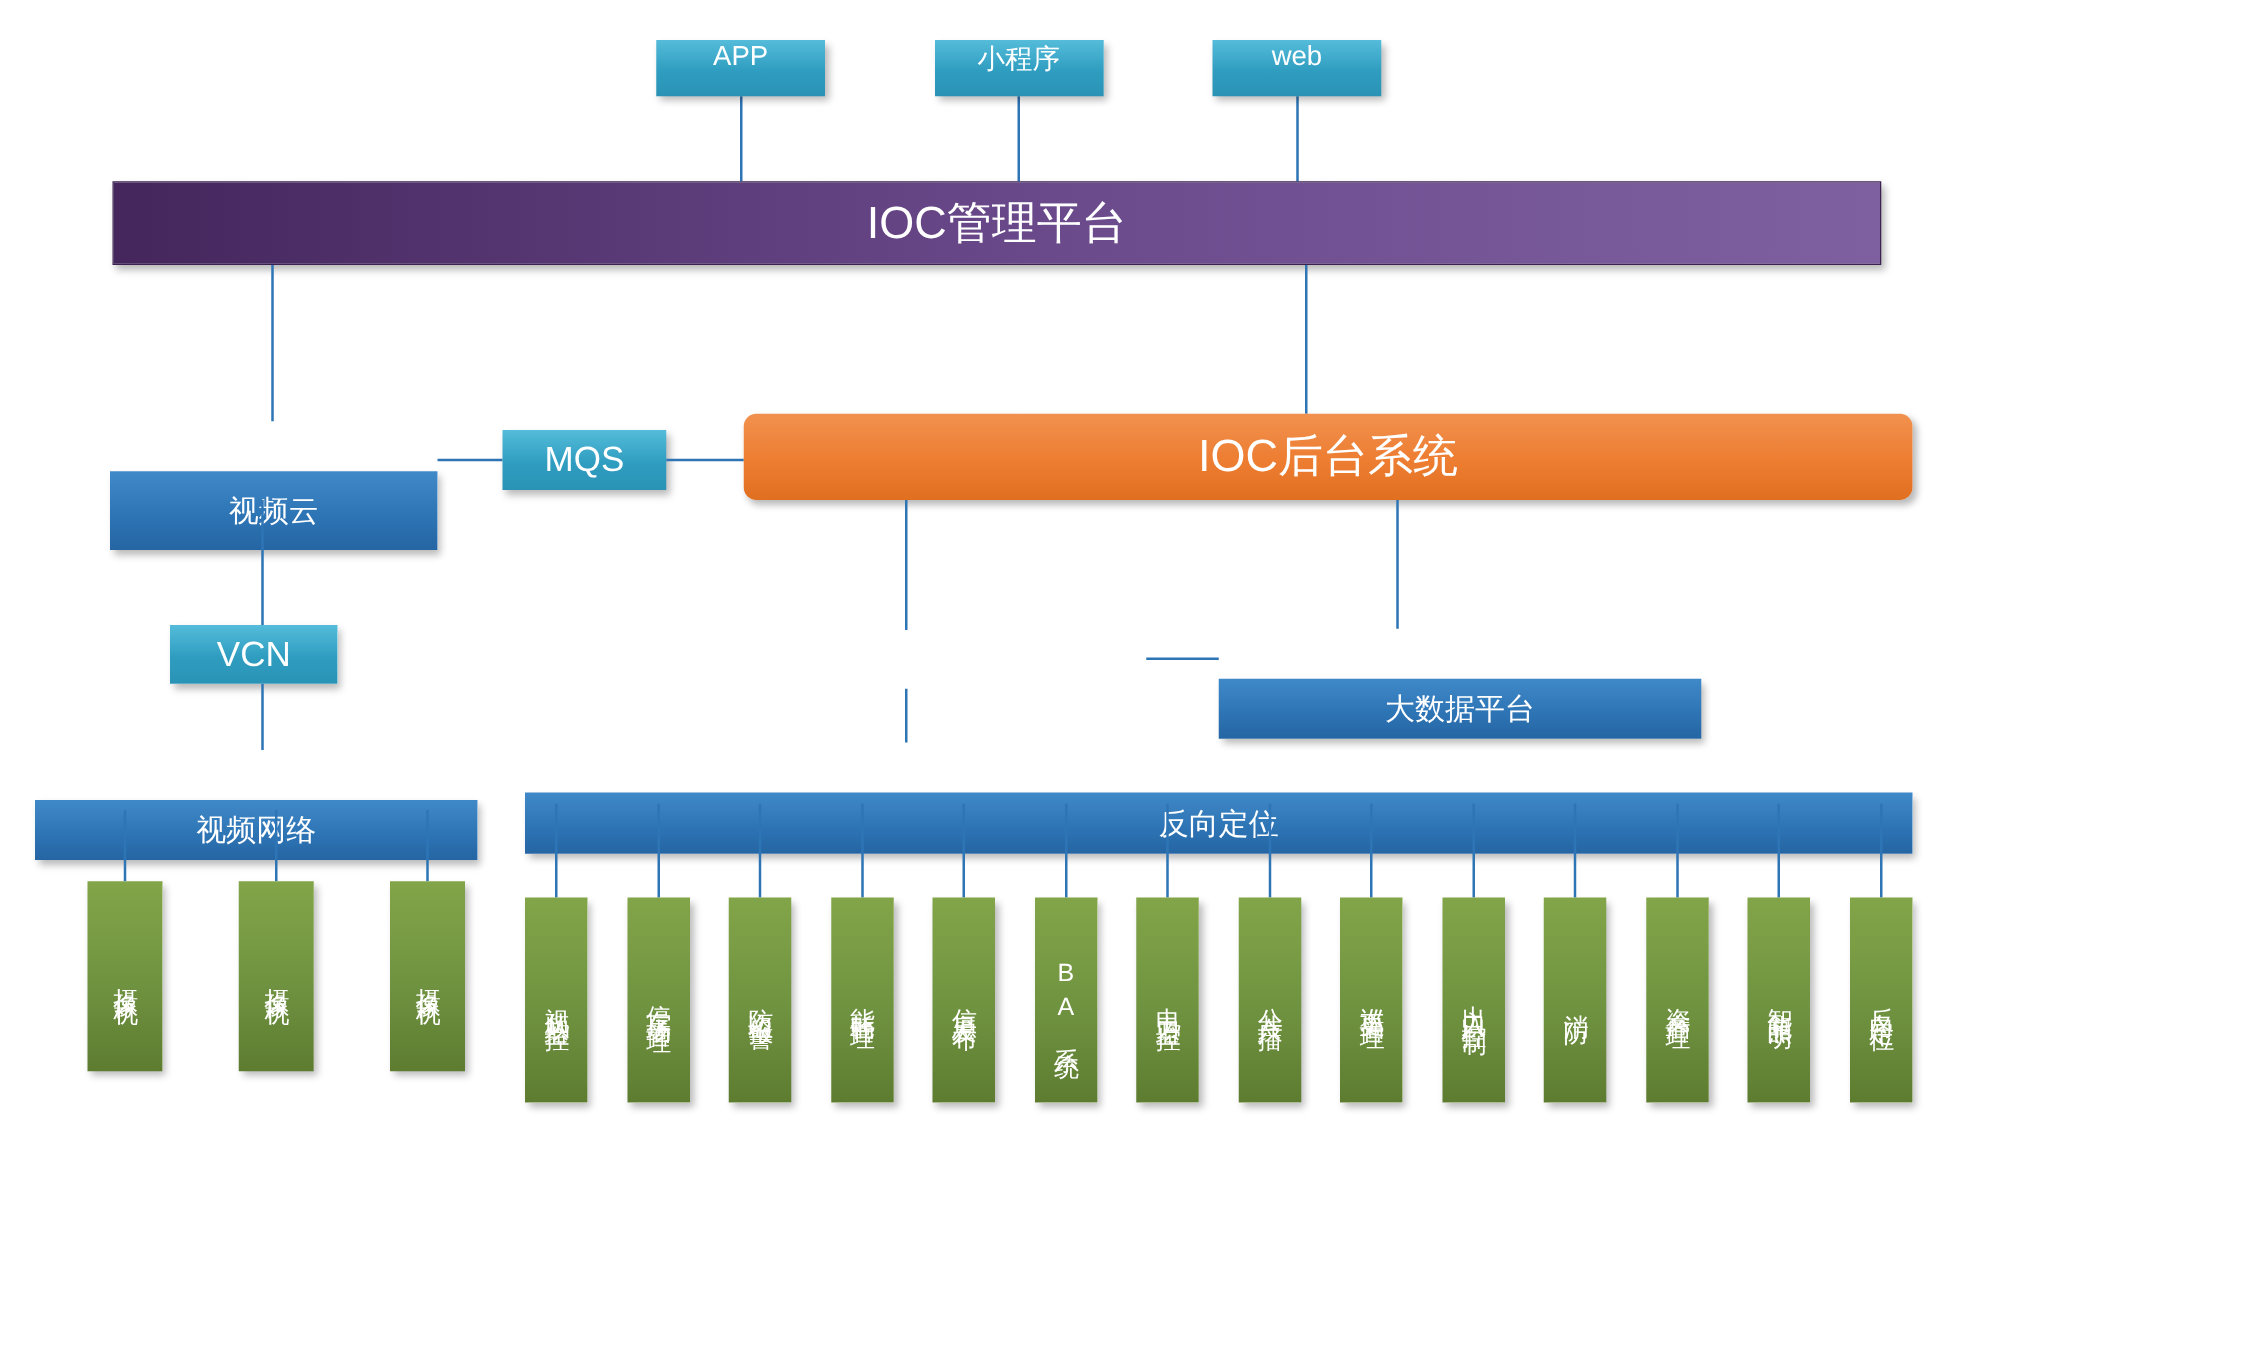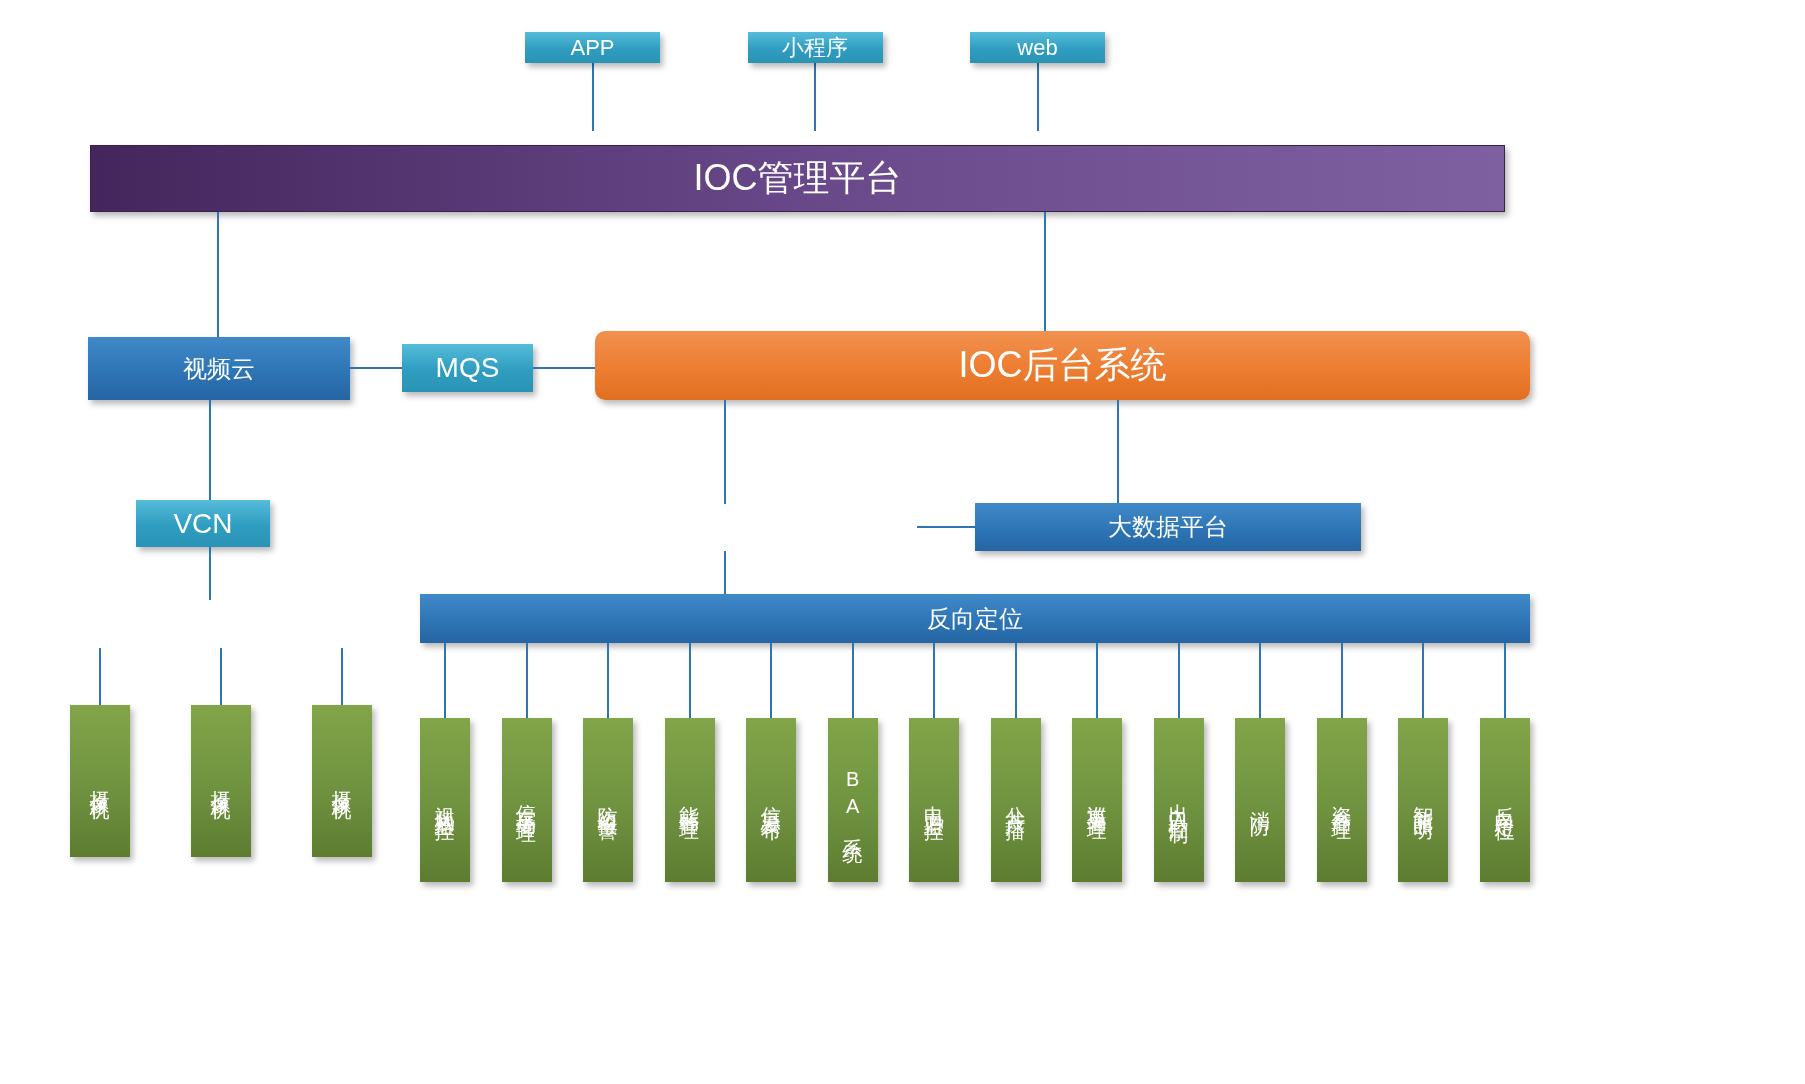--- a/index.html
+++ b/index.html
@@ -4,36 +4,36 @@
 <style>
   html,body { margin:0; padding:0; background:#ffffff; font-family:"Liberation Sans","DejaVu Sans",sans-serif; }
   .canvas { position:relative; width:1805px; height:1084px; background:#ffffff; overflow:hidden; }
 
   .node {
     position:absolute; display:flex; align-items:center; justify-content:center;
     color:#fff; box-shadow:3px 4px 6px rgba(0,0,0,0.28); box-sizing:border-box;
   }
   .teal   { background:linear-gradient(180deg,#55bcda 0%,#2f9dc0 55%,#2a93b5 100%); }
   .purple { background:linear-gradient(90deg,#44265c 0%,#6c4b8d 55%,#7e60a0 100%); border:1px solid #3a2150; }
-  .blue   { background:linear-gradient(180deg,#4089c8 0%,#2e75b6 55%,#2565a3 100%); }
+  .blue   { background:linear-gradient(180deg,#4089c8 0%,#2e75b6 55%,#2565a3 100%);margin-top:40px; }
   .orange { background:linear-gradient(180deg,#f1914f 0%,#ed7d31 55%,#e06f20 100%);border-radius:10px; }
 
   .line { position:absolute; background:#2e75b6; }
   .vline { width:2px; }
   .hline { height:2px; }
 
   .lbl-xl { font-size:36px; }
   .lbl-lg { font-size:24px; }
   .lbl-md { font-size:28px; }
 
   
   .apps-row { position:absolute; left:525px; top:32px; width:580px; height:113px;
               display:flex; justify-content:space-between; }
   .app-wrap { display:flex; flex-direction:column; align-items:center; width:135px; }
-  .app-box  { position:relative; width:135px; height:31px; display:flex; align-items:center; justify-content:center;
+  .app-box  { position:relative; width:135px; height:45px; display:flex; align-items:flex-start; justify-content:center;
               color:#fff; font-size:22px; box-shadow:3px 4px 6px rgba(0,0,0,0.28); }
   .app-line { width:2px; height:68px; background:#2e75b6; }
 
   
   .cam-row { position:absolute; left:70px; top:648px; width:302px; height:212px;
              display:flex; justify-content:space-between; }
   .mod-row { position:absolute; left:420px; top:643px; width:1110px; height:240px;
              display:flex; justify-content:space-between; }
   .stem-wrap { display:flex; flex-direction:column; align-items:center; }
   .cam-line { width:2px; height:57px; background:#2e75b6; }
@@ -101,20 +101,23 @@
 
   <div class="line vline" style="left:724px; top:400px; height:104px;"></div>
   <div class="line vline" style="left:1117px; top:400px; height:103px;"></div>
 
   <div class="line hline" style="left:917px; top:526px; width:58px;"></div>
 
   <div class="node blue lbl-lg" style="left:975px; top:503px; width:386px; height:48px;">
     <span>大数据平台</span>
   </div>
 
+  <div class="node blue lbl-lg" style="left:28px; top:600px; width:354px; height:48px;">
+    <span>视频网络</span>
+  </div>
 
   <div class="line vline" style="left:724px; top:551px; height:43px;"></div>
 
   <div class="node blue lbl-lg" style="left:420px; top:594px; width:1110px; height:49px;">
     <span>反向定位</span>
   </div>
 
   <div class="cam-row">
     <div class="stem-wrap">
       <div class="cam-line"></div>

